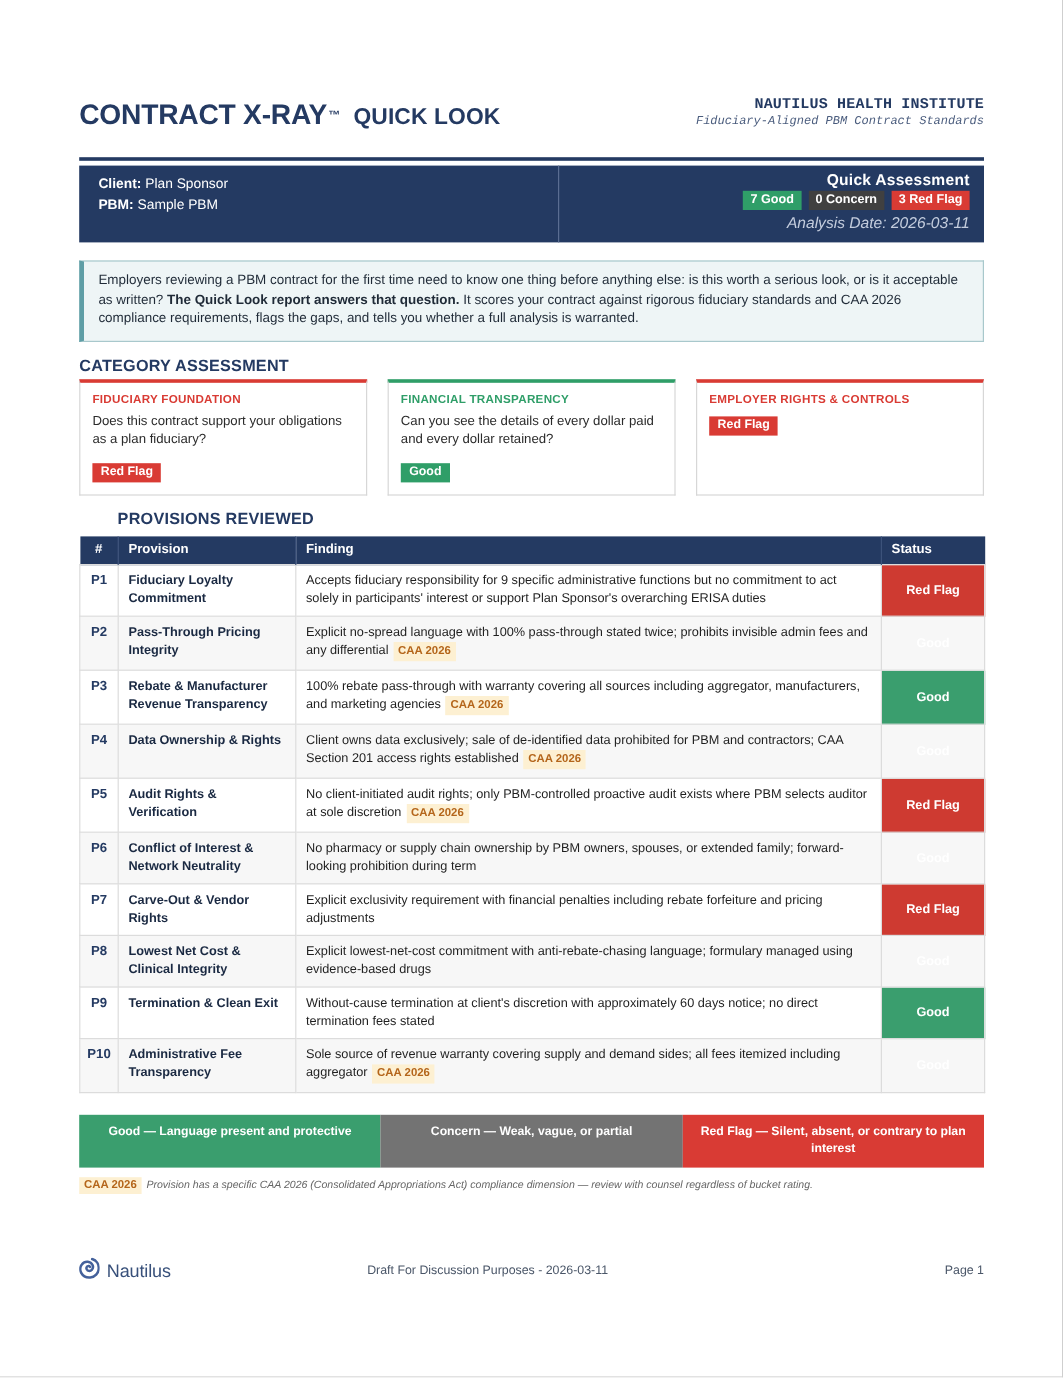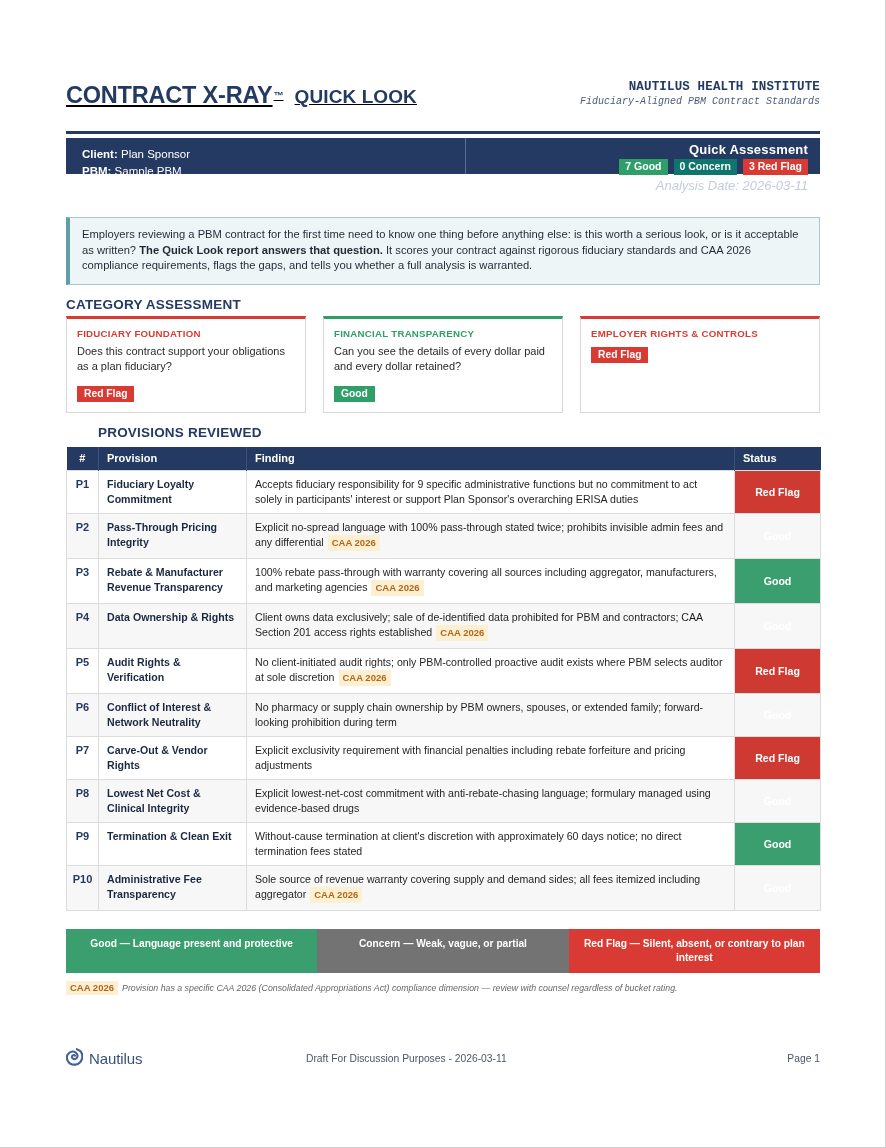--- a/index.html
+++ b/index.html
@@ -26,21 +26,21 @@
 
   
   .masthead {
     position: absolute;
     left: 0; top: 80px;
     width: 754px;
     display: flex;
     align-items: flex-end;
     justify-content: space-between;
   }
-  .brandline { display: flex; align-items: baseline; text-decoration: underline; }
+  .brandline { display: flex; align-items: baseline; }
   .xray-title {
     font-size: 23.5px;
     font-weight: bold;
     letter-spacing: -0.2px;
     color: #243a62;
   }
   .tm {
     font-size: 10px;
     font-weight: bold;
     color: #243a62;
@@ -72,21 +72,21 @@
   
   .top-rule {
     position: absolute;
     left: 0; top: 131px;
     width: 754px; height: 3px;
     background: #243a62;
   }
   .clientbar {
     position: absolute;
     left: 0; top: 138px;
-    width: 754px; height: 36px;
+    width: 754px; height: 64px;
     background: #243a62;
     display: flex;
   }
   .clientbar-left {
     width: 400px;
     padding: 8px 0 0 16px;
     border-right: 1px solid #5a6d92;
   }
   .cb-line {
     color: #ffffff;
@@ -112,21 +112,21 @@
     gap: 6px;
   }
   .chip {
     color: #ffffff;
     font-size: 10.5px;
     font-weight: bold;
     padding: 1px 6px 2px 6px;
     line-height: 13px;
   }
   .chip.good { background: #2f9e68; }
-  .chip.concern { background: #0f766e; }
+  .chip.concern { background: #404040; }
   .chip.red { background: #d93b34; }
   .qa-date {
     margin-top: 3px;
     color: #c3ccdd;
     font-size: 13px;
     font-style: italic;
   }
 
   
   .intro {

